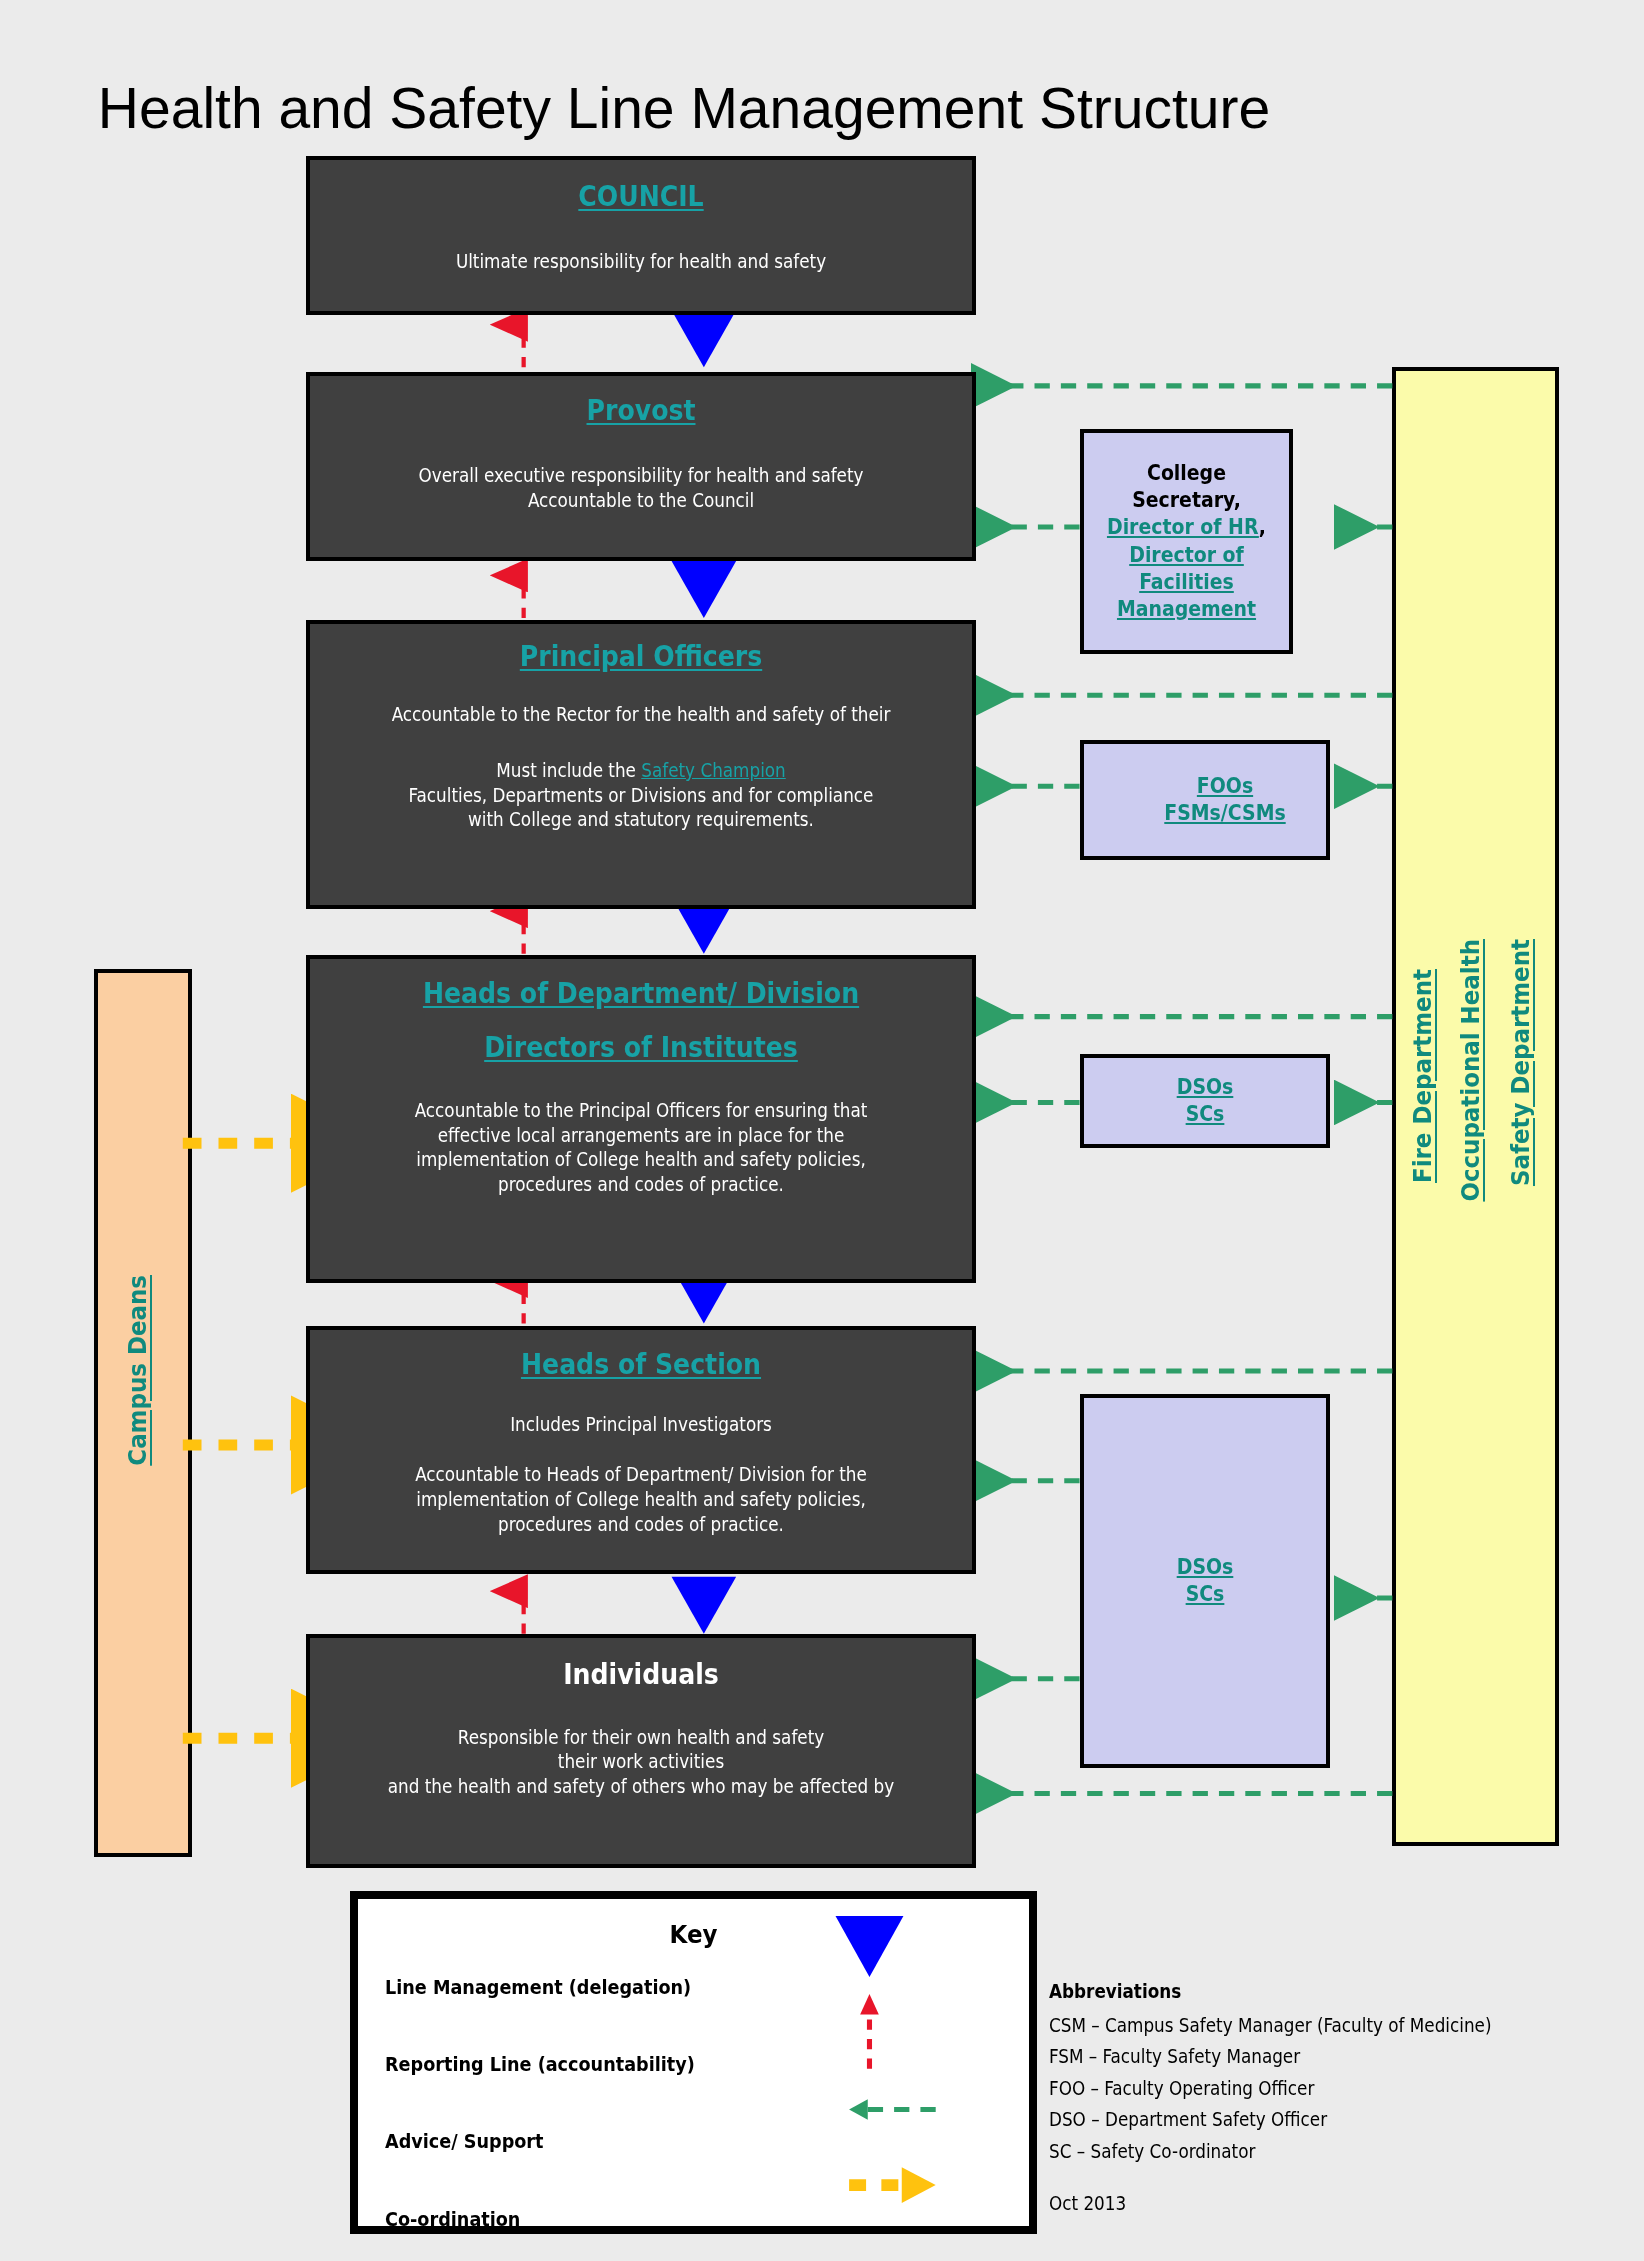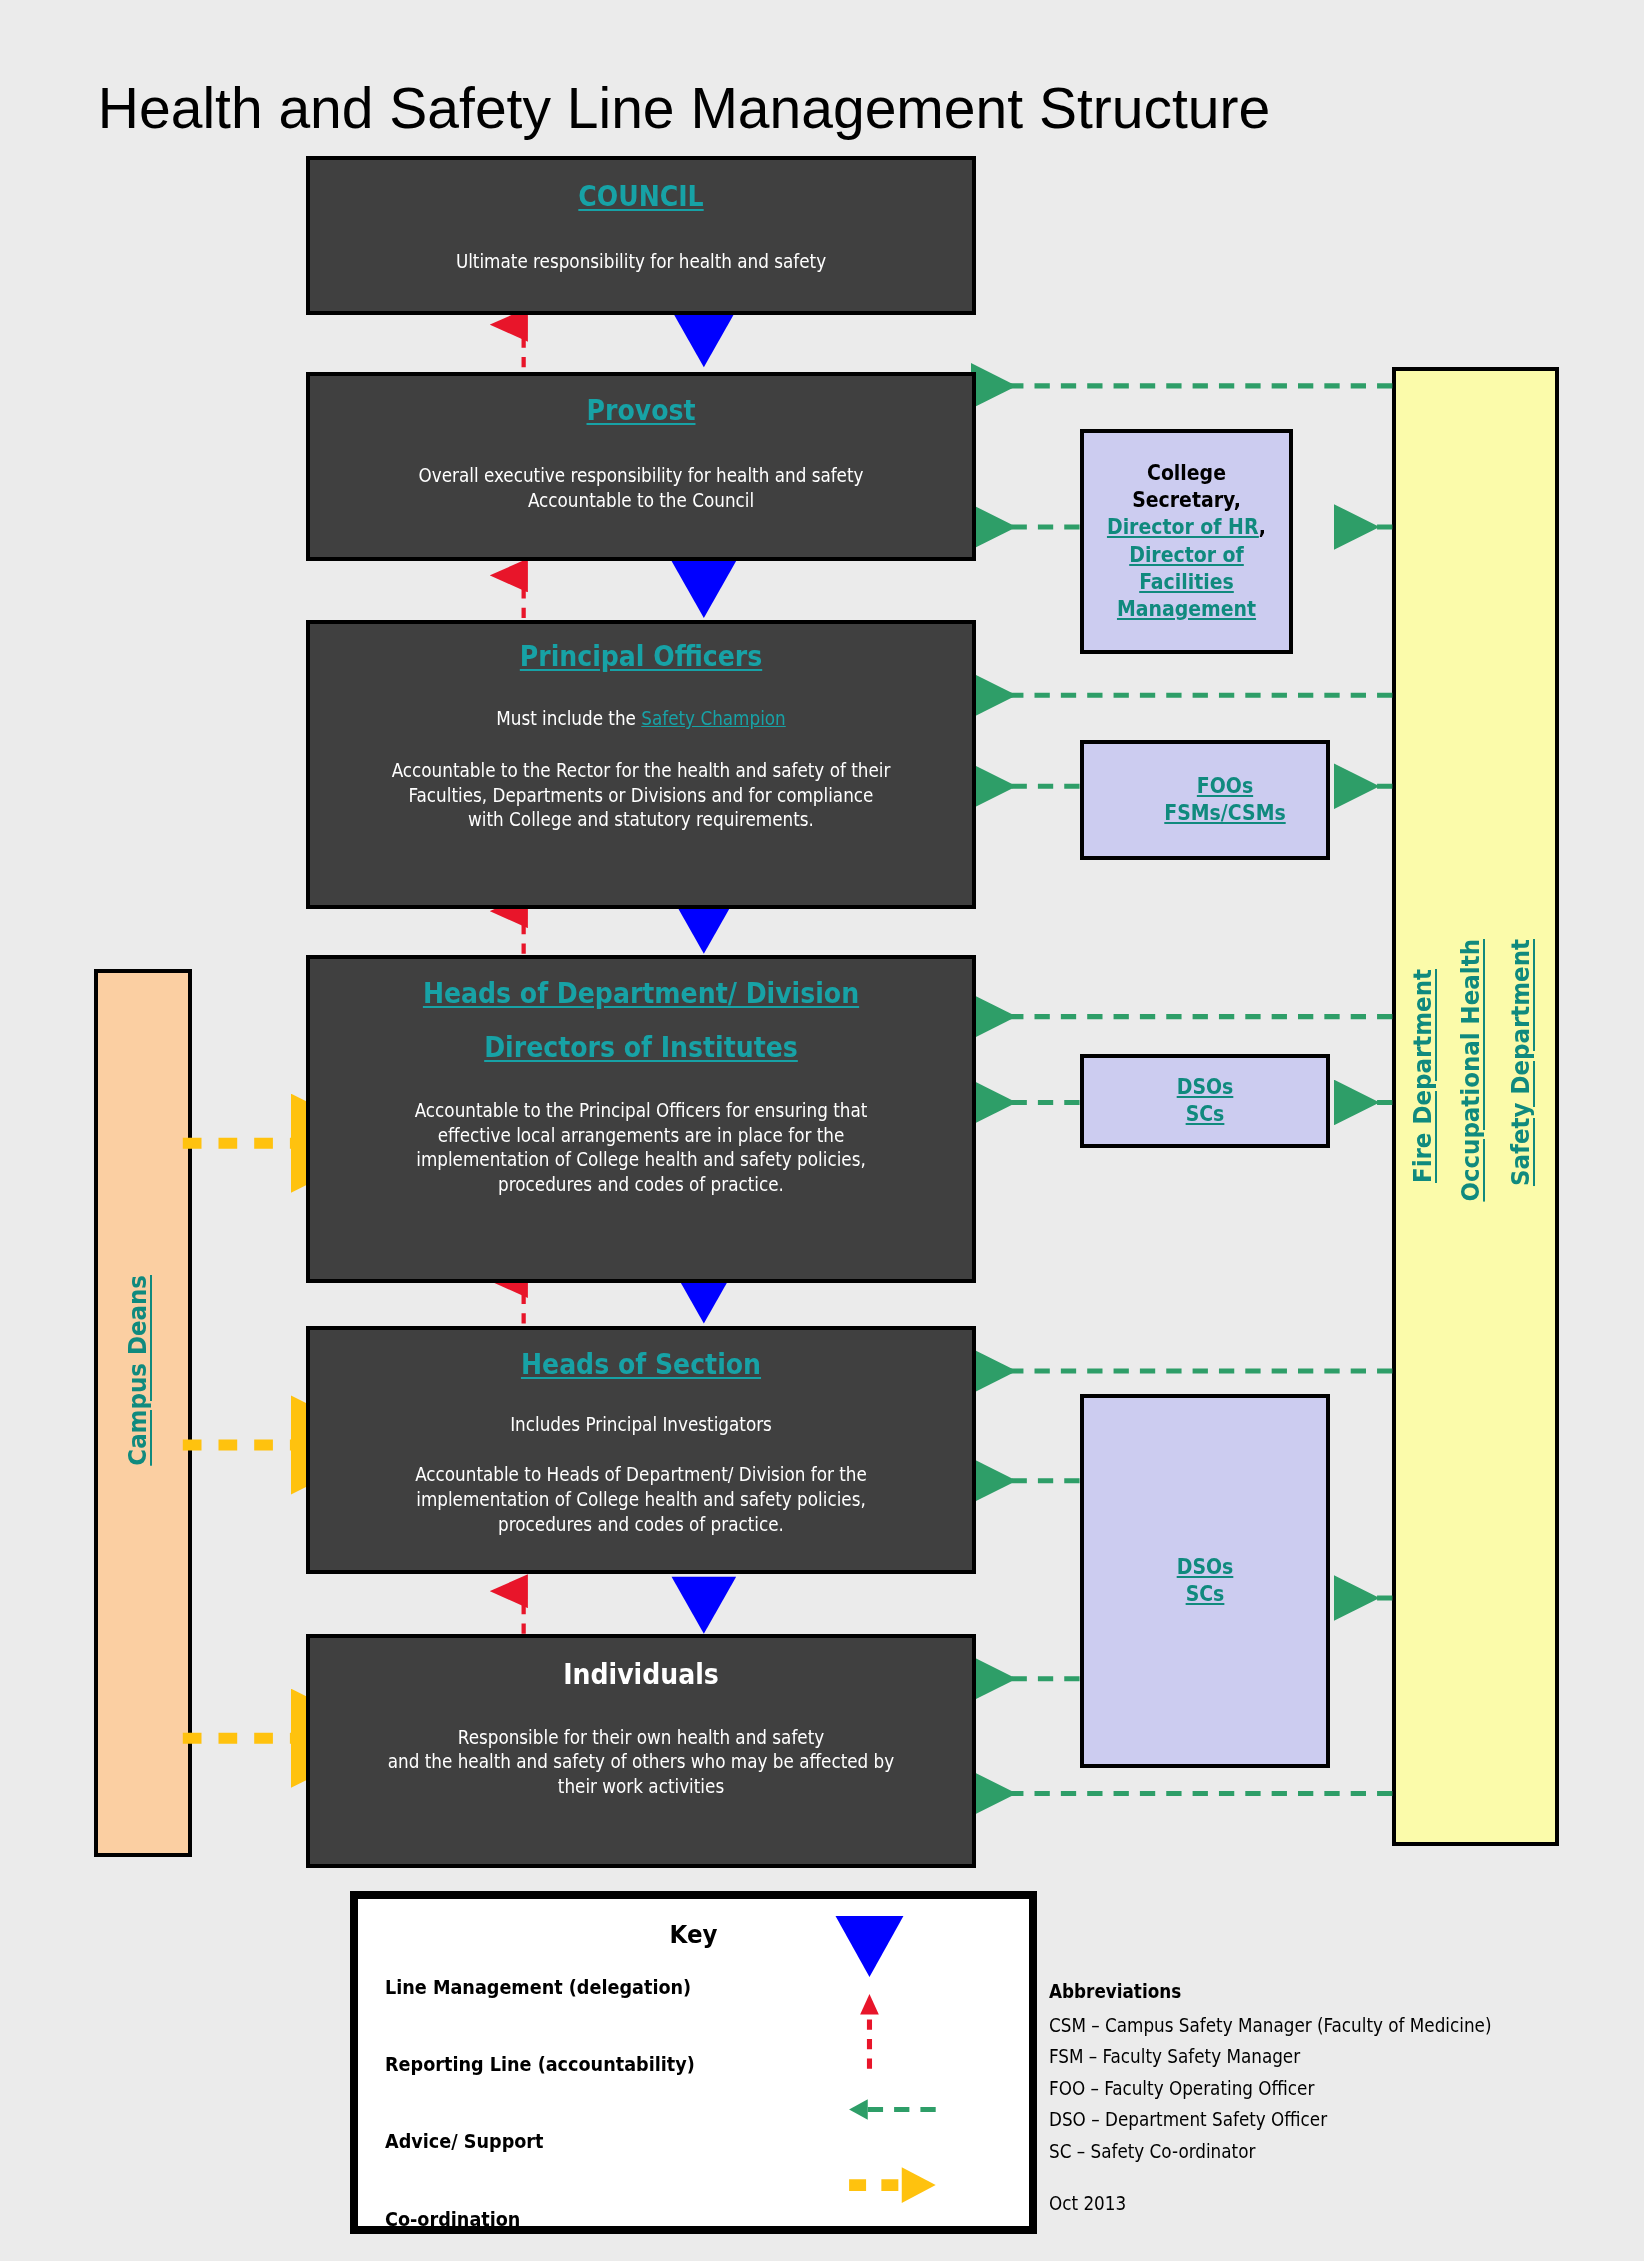--- a/index.html
+++ b/index.html
@@ -197,24 +197,24 @@
   </div>
 
   <div class="navybox" style="left:306px;top:372px;width:670px;height:189px;">
     <div class="hdr" style="margin-top:17px;">Provost</div>
     <div class="body" style="margin-top:34px;">Overall executive responsibility for health and safety</div>
     <div class="body">Accountable to the Council</div>
   </div>
 
   <div class="navybox" style="left:306px;top:620px;width:670px;height:289px;">
     <div class="hdr" style="margin-top:15.3px;">Principal Officers</div>
+    <div class="body" style="margin-top:27px;">Accountable to the Rector for the health and safety of their</div>
     <div class="body" style="margin-top:31px;">
       <span>Must include the </span><span class="tealinline">Safety Champion</span>
     </div>
-    <div class="body" style="margin-top:27px;">Accountable to the Rector for the health and safety of their</div>
     <div class="body">Faculties, Departments or Divisions and for compliance</div>
     <div class="body">with College and statutory requirements.</div>
   </div>
 
   <div class="navybox" style="left:306px;top:955px;width:670px;height:328px;">
     <div class="hdr" style="margin-top:17px;">Heads of Department/ Division</div>
     <div class="hdr" style="margin-top:17px;">Directors of Institutes</div>
     <div class="body" style="margin-top:32px;">Accountable to the Principal Officers for ensuring that</div>
     <div class="body">effective local arrangements are in place for the</div>
     <div class="body">implementation of College health and safety policies,</div>
@@ -225,22 +225,22 @@
     <div class="hdr" style="margin-top:17px;">Heads of Section</div>
     <div class="body" style="margin-top:29px;">Includes Principal Investigators</div>
     <div class="body" style="margin-top:25.5px;">Accountable to Heads of Department/ Division for the</div>
     <div class="body">implementation of College health and safety policies,</div>
     <div class="body">procedures and codes of practice.</div>
   </div>
 
   <div class="navybox" style="left:306px;top:1634px;width:670px;height:234px;">
     <div class="hdr plain" style="margin-top:18.7px;">Individuals</div>
     <div class="body" style="margin-top:32px;">Responsible for their own health and safety</div>
+    <div class="body">their work activities</div>
     <div class="body">and the health and safety of others who may be affected by</div>
-    <div class="body">their work activities</div>
   </div>
 
   <div class="lavbox" style="left:1080px;top:429px;width:213px;height:225px;">
     <div style="width:100%;">
       <div><span class="pl">College</span></div>
       <div><span class="pl">Secretary,</span></div>
       <div><span class="ul">Director of HR</span><span class="pl">,</span></div>
       <div><span class="ul">Director of</span></div>
       <div><span class="ul">Facilities</span></div>
       <div><span class="ul">Management</span></div>

